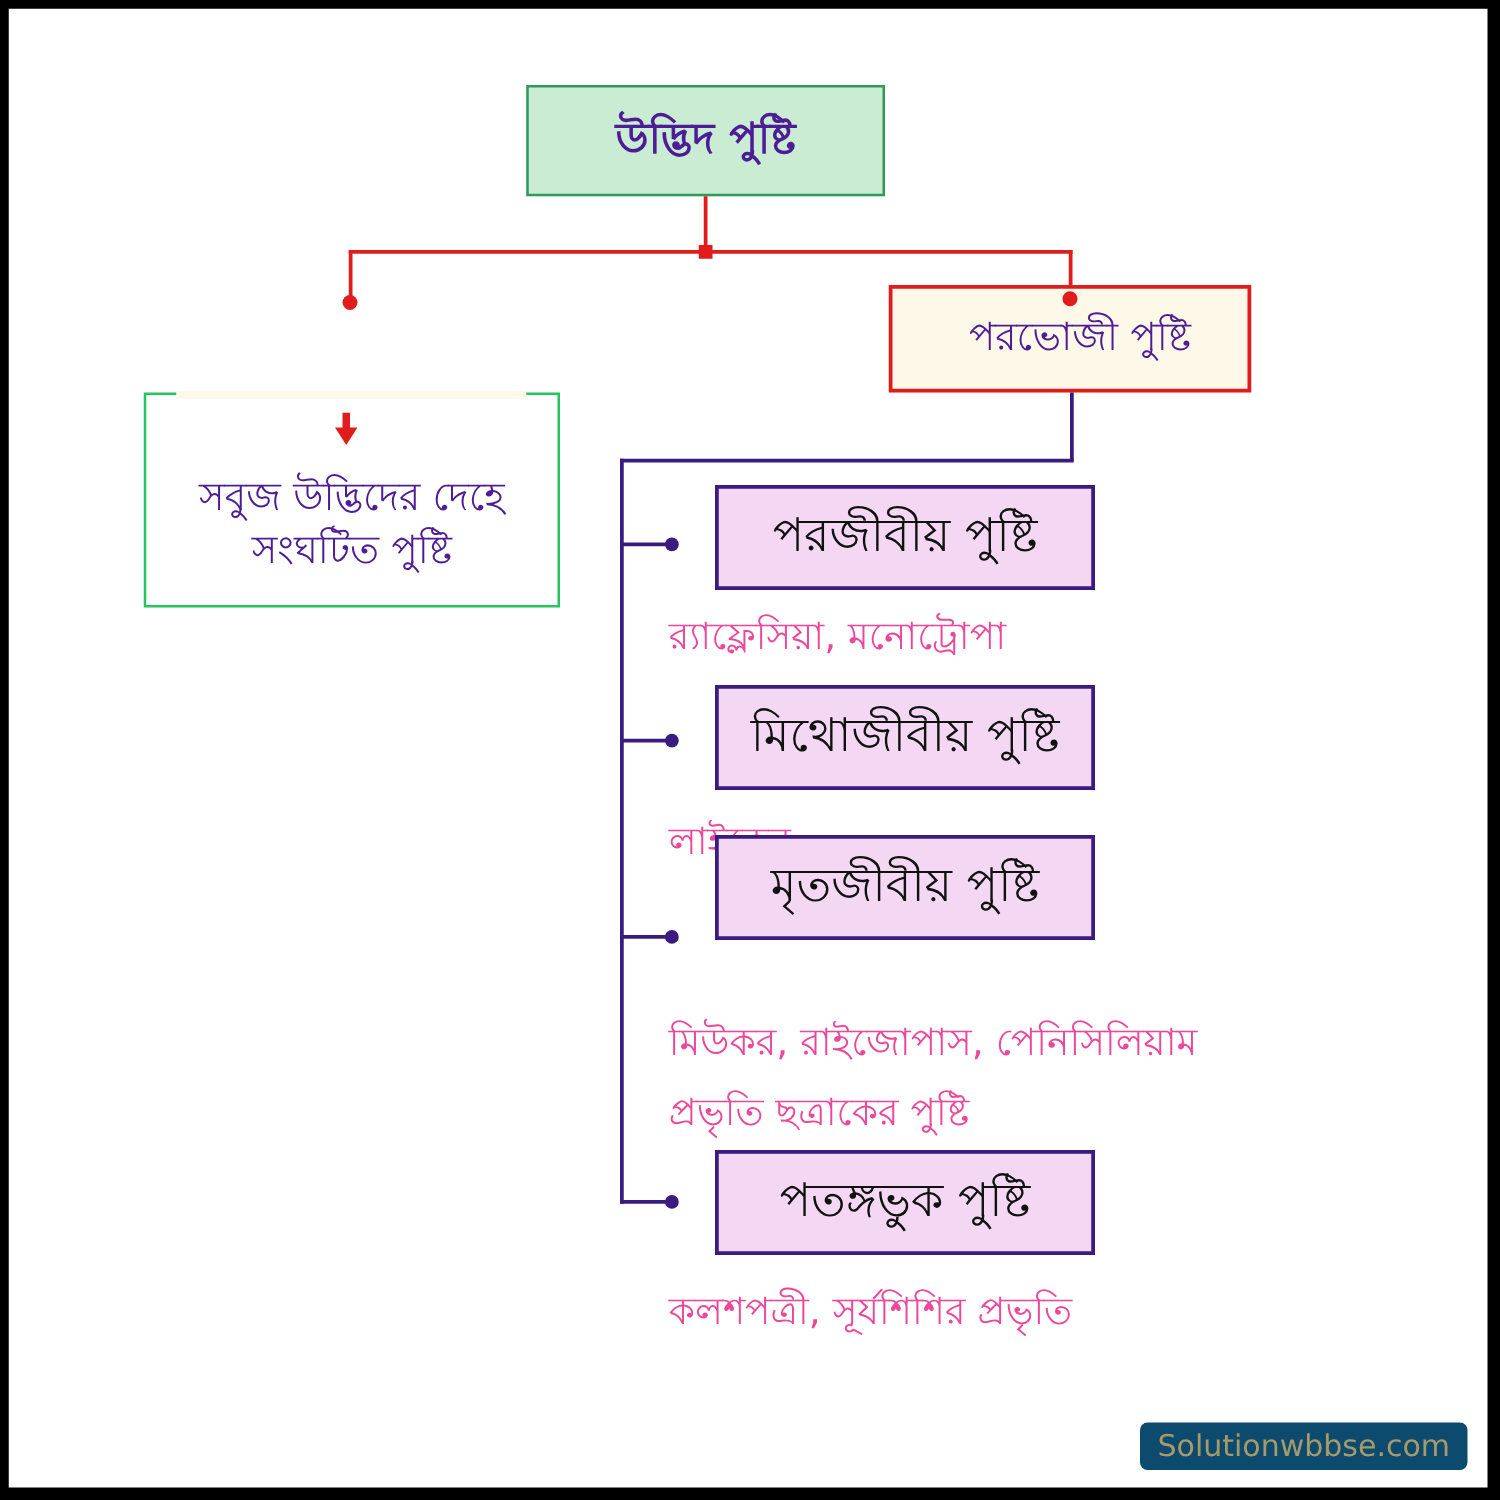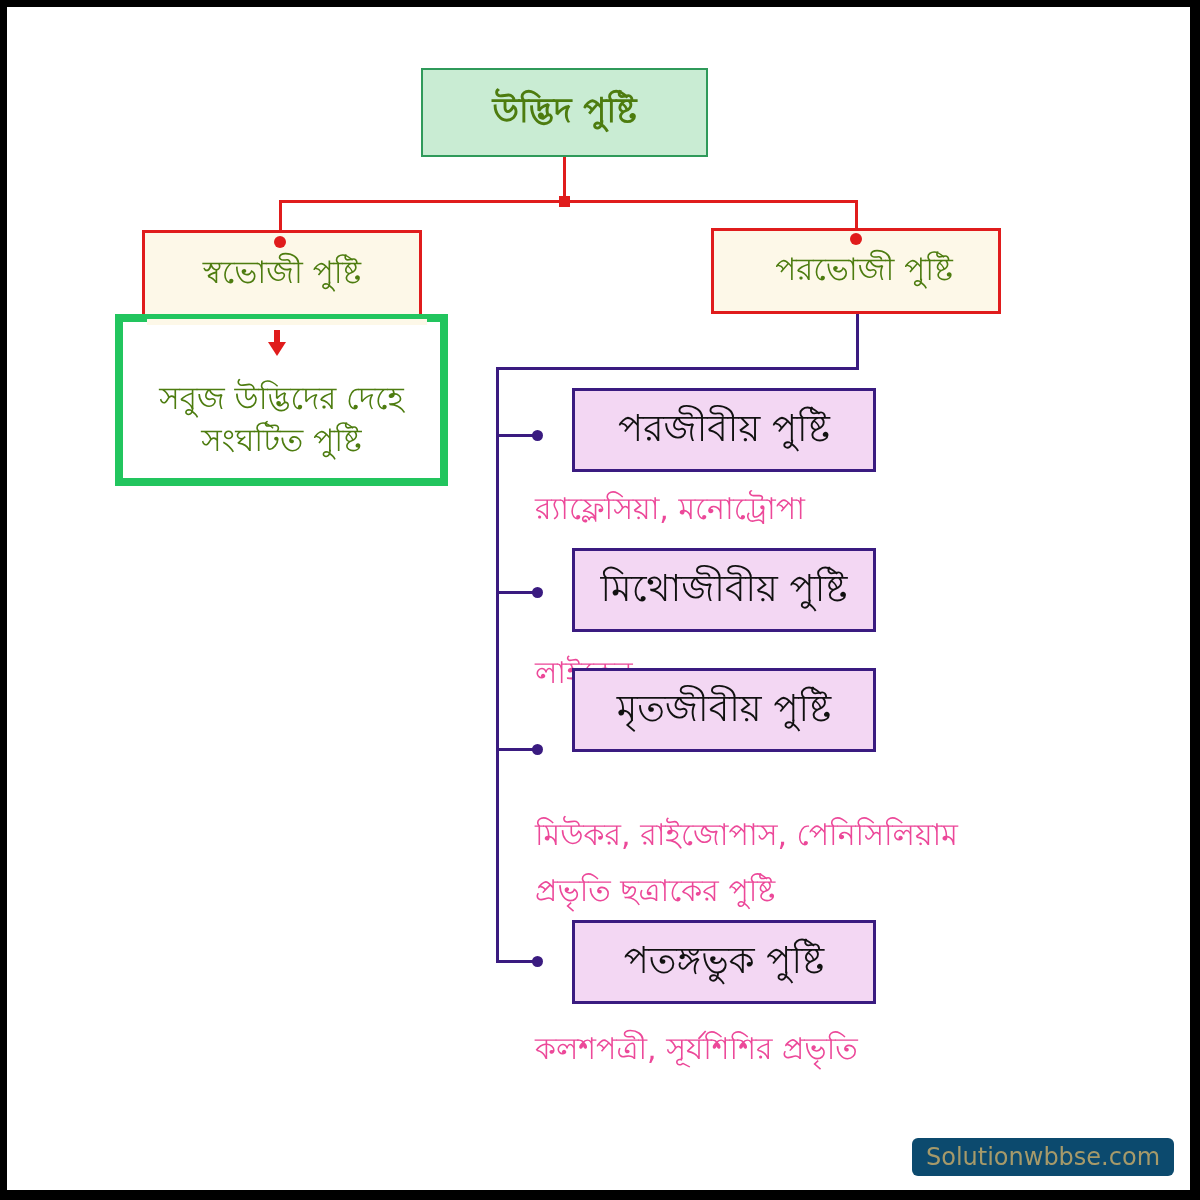--- a/index.html
+++ b/index.html
@@ -8,38 +8,38 @@
     background: #000;
     font-family: "DejaVu Sans", "Liberation Sans", sans-serif;
   }
   .canvas {
     position: absolute; left: 7px; top: 7px; width: 1183px; height: 1183px;
     background: #ffffff;
   }
   .box {
     position: absolute; box-sizing: border-box;
     display: flex; align-items: center; justify-content: center;
-    color: #4d7c0f; white-space: nowrap;
+    color: #4c1d95; white-space: nowrap;
   }
   .root-box {
     left: 414px; top: 61px; width: 287px; height: 89px;
     background: #c9ecd3; border: 2.5px solid #2f9a5a;
     font-size: 34px; font-weight: bold;
   }
   .cream-box {
     background: #fdf8e8; border: 3px solid #e01c1c;
     font-size: 31px;
   }
   .auto-head {
     left: 135px; top: 223px; width: 280px; height: 85px;
     border-bottom: none;
   }
   .auto-body {
     left: 108px; top: 307px; width: 333px; height: 172px;
-    background: #ffffff; border: 8px solid #22c55e;
+    background: #ffffff; border: 2px solid #22c55e;
     flex-direction: column; font-size: 31px; line-height: 1.35;
     padding-top: 40px;
   }
   .auto-body .cover {
     position: absolute; top: -3px; left: 24px; width: 280px; height: 6px; background: #fdf8e8;
   }
   .hetero-box {
     left: 704px; top: 221px; width: 290px; height: 86px; padding-left: 16px;
   }
   .purple-box {
@@ -77,23 +77,20 @@
   <div class="box root-box">
     <span>উদ্ভিদ পুষ্টি</span>
   </div>
 
   <div class="line red" style="left:556px;top:150px;width:3px;height:44px;"></div>
   <div class="line red" style="left:272px;top:193px;width:579px;height:3px;"></div>
   <div class="sq" style="left:552px;top:189px;"></div>
   <div class="line red" style="left:272px;top:193px;width:3px;height:40px;"></div>
   <div class="line red" style="left:848px;top:193px;width:3px;height:36px;"></div>
 
-  <div class="box cream-box auto-head">
-    <span>স্বভোজী পুষ্টি</span>
-  </div>
   <div class="box auto-body">
     <div class="cover"></div>
     <span>সবুজ উদ্ভিদের দেহে</span>
     <span>সংঘটিত পুষ্টি</span>
   </div>
   <div class="dot red" style="left:267px;top:229px;"></div>
   <svg class="arrow" viewBox="0 0 18 26">
     <rect x="6" y="0" width="6" height="14" fill="#e01c1c"></rect>
     <polygon points="0,12 18,12 9,26" fill="#e01c1c"></polygon>
   </svg>

